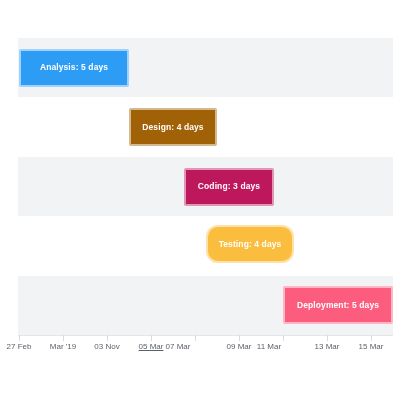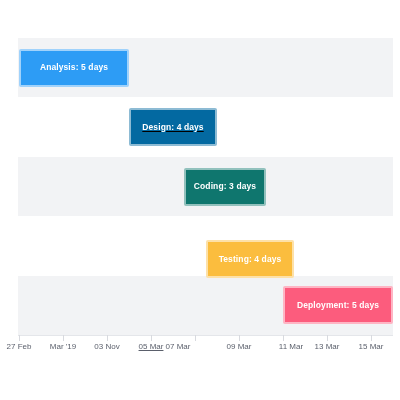--- a/index.html
+++ b/index.html
@@ -107,27 +107,27 @@
         <div class="row-band striped" style="top: 0px; height: 59.4px; background: rgb(242, 243, 245);"></div>
         <div class="row-band plain" style="top: 59.4px; height: 59.4px;"></div>
         <div class="row-band striped" style="top: 118.8px; height: 59.4px; background: rgb(242, 243, 245);"></div>
         <div class="row-band plain" style="top: 178.2px; height: 59.4px;"></div>
         <div class="row-band striped" style="top: 237.6px; height: 59.4px; background: rgb(242, 243, 245);"></div>
       </div>
     <div id="bars-layer">
         <div class="task-bar" style="background: rgb(45, 156, 245); left: 1px; width: 110px; top: 10.7px;">
           <span class="task-bar-label">Analysis: 5 days</span>
         </div>
-        <div class="task-bar" style="background: #0369a1; left: 111px; width: 88px; top: 70.1px; text-decoration: underline;">
+        <div class="task-bar" style="background: #a16207; left: 111px; width: 88px; top: 70.1px;">
           <span class="task-bar-label">Design: 4 days</span>
         </div>
-        <div class="task-bar" style="background: #0f766e; left: 166px; width: 82px; top: 129.5px;">
+        <div class="task-bar" style="background: #be185d; left: 166px; width: 90px; top: 129.5px;">
           <span class="task-bar-label">Coding: 3 days</span>
         </div>
-        <div class="task-bar" style="background: rgb(251, 189, 62); left: 188px; width: 88px; top: 202px;">
+        <div class="task-bar" style="background: rgb(251, 189, 62); left: 188px; width: 88px; top: 187px; border-radius: 12px;">
           <span class="task-bar-label">Testing: 4 days</span>
         </div>
         <div class="task-bar" style="background: rgb(252, 92, 125); left: 265px; width: 110px; top: 248.3px;">
           <span class="task-bar-label">Deployment: 5 days</span>
         </div>
       </div>
   </div>
 
   <div id="x-axis">
     <div id="axis-line"></div>
@@ -138,21 +138,21 @@
         <div class="axis-tick-label" style="left: 45px; color: rgb(90, 95, 107);">Mar '19</div>
         <div class="axis-tick-mark" style="left: 89px; background: rgb(216, 218, 223);"></div>
         <div class="axis-tick-label" style="left: 89px; color: rgb(90, 95, 107);">03 Nov</div>
         <div class="axis-tick-mark" style="left: 133px; background: rgb(216, 218, 223);"></div>
         <div class="axis-tick-label" style="left: 133px; color: rgb(90, 95, 107); text-decoration: underline;">05 Mar</div>
         <div class="axis-tick-mark" style="left: 177px; background: rgb(216, 218, 223);"></div>
         <div class="axis-tick-label" style="left: 160px; color: rgb(90, 95, 107);">07 Mar</div>
         <div class="axis-tick-mark" style="left: 221px; background: rgb(216, 218, 223);"></div>
         <div class="axis-tick-label" style="left: 221px; color: rgb(90, 95, 107);">09 Mar</div>
         <div class="axis-tick-mark" style="left: 265px; background: rgb(216, 218, 223);"></div>
-        <div class="axis-tick-label" style="left: 273px; color: rgb(90, 95, 107);">11 Mar</div>
+        <div class="axis-tick-label" style="left: 251px; color: rgb(90, 95, 107);">11 Mar</div>
         <div class="axis-tick-mark" style="left: 309px; background: rgb(216, 218, 223);"></div>
         <div class="axis-tick-label" style="left: 309px; color: rgb(90, 95, 107);">13 Mar</div>
         <div class="axis-tick-mark" style="left: 353px; background: rgb(216, 218, 223);"></div>
         <div class="axis-tick-label" style="left: 353px; color: rgb(90, 95, 107);">15 Mar</div>
       </div>
   </div>
 
 </div>
 
 </body></html>

